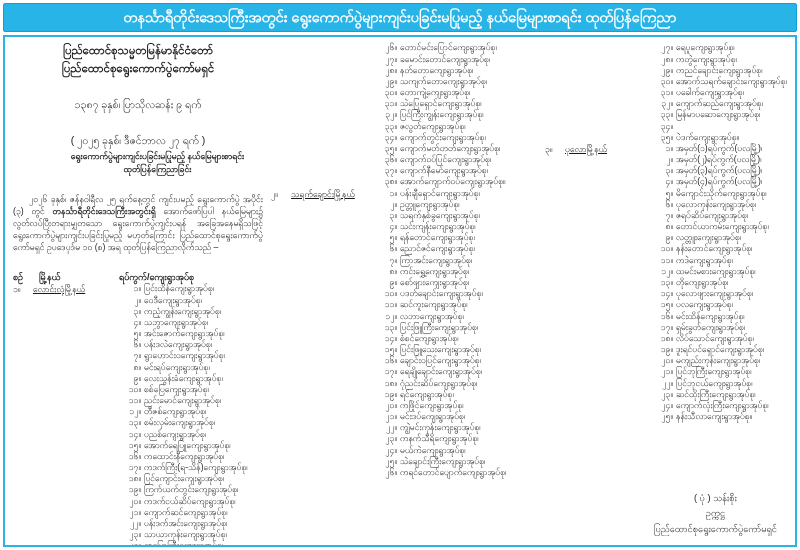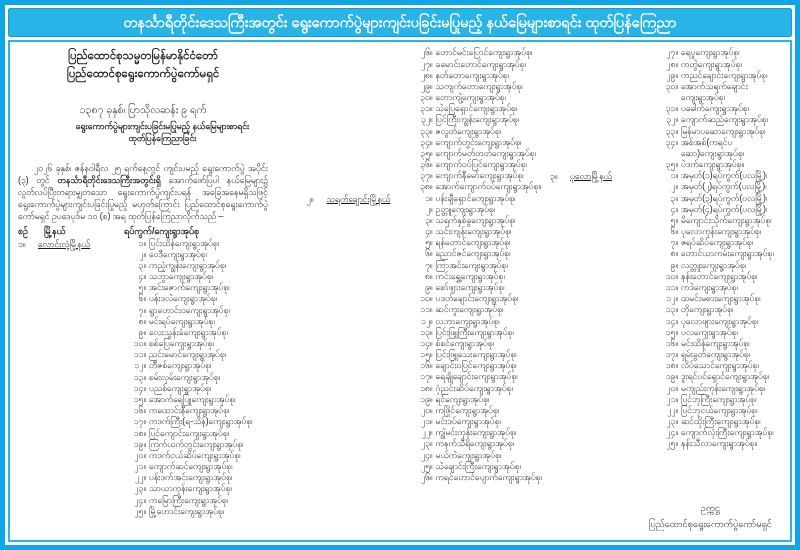--- a/index.html
+++ b/index.html
@@ -1,38 +1,38 @@
 <!DOCTYPE html>
 <html><head>
 <meta charset="utf-8">
 <style>
   html,body{margin:0;padding:0;}
   body{
     width:800px;height:550px;
     font-family:"Liberation Sans","DejaVu Sans",sans-serif;
     color:#1c1c1c;background:#fff;overflow:hidden;
   }
-  .frame{box-sizing:border-box;width:800px;height:550px;background:#0ea5e9;padding:5px;}
+  .frame{box-sizing:border-box;width:800px;height:550px;background:#fca5a5;}
   .paper{box-sizing:border-box;width:100%;height:100%;background:#fff;padding:3px;
          display:flex;flex-direction:column;gap:3px;}
   .banner{flex:0 0 auto;background:#29b4e8;color:#ffffff;font-weight:bold;text-align:center;
           font-size:14.5px;line-height:1.2;padding:5px 6px;border-radius:2px;
           border:1px solid #0f9fd6;}
   .content{flex:1 1 auto;box-sizing:border-box;border:2px solid #29b4e8;background:#fff;
            display:flex;gap:8px;padding:5px 8px 6px 8px;overflow:hidden;}
   .col{display:flex;flex-direction:column;min-width:0;}
   .col1{width:250px;flex-shrink:0;}
-  .col2{width:266px;flex-shrink:0;align-items:flex-end;}
+  .col2{width:266px;flex-shrink:0;}
   .col3{flex:1 1 auto;}
   .doc-head{text-align:center;}
   .h-bold{font-weight:bold;font-size:11.5px;line-height:1.5;}
   .h-reg{font-size:10.5px;line-height:1.5;margin-top:20px;}
   .h-sub{font-weight:bold;font-size:8.7px;line-height:1.4;margin-top:2px;margin-left:39px;}
   .intro{font-size:8.7px;line-height:1.38;text-align:justify;text-indent:16px;margin-top:18px;}
-  .thead{display:flex;font-weight:bold;font-size:9px;margin-top:3px;line-height:1.4;justify-content:space-between;}
+  .thead{display:flex;font-weight:bold;font-size:9px;margin-top:18px;line-height:1.4;justify-content:space-between;}
   .thead .c1{width:26px;flex-shrink:0;}
   .thead .c2{width:80px;flex-shrink:0;}
   .thead .c3{flex:1;}
   .seg{display:flex;align-items:flex-start;}
   .tlabel{display:flex;flex-shrink:0;font-size:8.7px;line-height:1.3;padding-top:1px;}
   .col1 .tlabel{width:106px;}
   .col2 .tlabel{width:104px;}
   .col3 .tlabel{width:106px;}
   .tno{width:20px;flex-shrink:0;}
   .tname{flex:1;text-decoration:underline;}
@@ -53,20 +53,21 @@
       <span>တနင်္သာရီတိုင်းဒေသကြီးအတွင်း ရွေးကောက်ပွဲများကျင်းပခြင်းမပြုမည့် နယ်မြေများစာရင်း ထုတ်ပြန်ကြေညာ</span>
     </div>
 
     <div class="content">
 
       <div class="col col1">
         <div class="doc-head">
           <div class="h-bold">ပြည်ထောင်စုသမ္မတမြန်မာနိုင်ငံတော်</div>
           <div class="h-bold">ပြည်ထောင်စုရွေးကောက်ပွဲကော်မရှင်</div>
           <div class="h-reg">၁၃၈၇ ခုနှစ်၊ ပြာသိုလဆန်း ၉ ရက်</div>
+          <div class="h-reg">( ၂၀၂၅ ခုနှစ်၊ ဒီဇင်ဘာလ ၂၇ ရက် )</div>
           <div class="h-sub">ရွေးကောက်ပွဲများကျင်းပခြင်းမပြုမည့် နယ်မြေများစာရင်း ထုတ်ပြန်ကြေညာခြင်း</div>
         </div>
 
         <div class="intro">
           <span>၂၀၂၆ ခုနှစ်၊ ဇန်နဝါရီလ ၂၅ ရက်နေ့တွင် ကျင်းပမည့် ရွေးကောက်ပွဲ အပိုင်း (၃) တွင် </span><b>တနင်္သာရီတိုင်းဒေသကြီးအတွင်းရှိ</b><span> အောက်ဖော်ပြပါ နယ်မြေများ၌ လွတ်လပ်ပြီးတရားမျှတသော ရွေးကောက်ပွဲကျင်းပရန် အခြေအနေမရှိသဖြင့် ရွေးကောက်ပွဲများကျင်းပခြင်းပြုမည့် မဟုတ်ကြောင်း ပြည်ထောင်စုရွေးကောက်ပွဲကော်မရှင် ဥပဒေပုဒ်မ ၁၀ (စ) အရ ထုတ်ပြန်ကြေညာလိုက်သည် –</span>
         </div>
 
         <div class="thead">
           <span class="c1">စဉ်</span>
           <span class="c2">မြို့နယ်</span>
@@ -387,21 +388,20 @@
                 <div class="item">
                   <span class="no">၃၂။</span>
                   <span class="nm">ကျောက်ဆည်ကျေးရွာအုပ်စု၊</span>
                 </div>
                 <div class="item">
                   <span class="no">၃၃။</span>
                   <span class="nm">မြန်မာပဆောကျေးရွာအုပ်စု၊</span>
                 </div>
                 <div class="item">
                   <span class="no">၃၄။</span>
-                  <span class="nm">အစ်အစ်(ကရင်ပဆော)ကျေးရွာအုပ်စု၊</span>
                 </div>
                 <div class="item">
                   <span class="no">၃၅။</span>
                   <span class="nm">ပဲဒက်ကျေးရွာအုပ်စု။</span>
                 </div>
               </div>
             </div>
             <div class="seg">
               <div class="tlabel">
                 <span class="tno">၃။</span>
@@ -505,20 +505,21 @@
                   <span class="nm">ကျောက်လုံးကြီးကျေးရွာအုပ်စု၊</span>
                 </div>
                 <div class="item">
                   <span class="no">၂၅။</span>
                   <span class="nm">နန်းသီလာကျေးရွာအုပ်စု။</span>
                 </div>
               </div>
             </div>
           </div>
         <div class="signature">
+          <div>( ပုံ ) သန်းစိုး</div>
           <div>ဥက္ကဋ္ဌ</div>
           <div>ပြည်ထောင်စုရွေးကောက်ပွဲကော်မရှင်</div>
         </div>
       </div>
 
     </div>
   </div>
 </div>
 
 </body></html>

